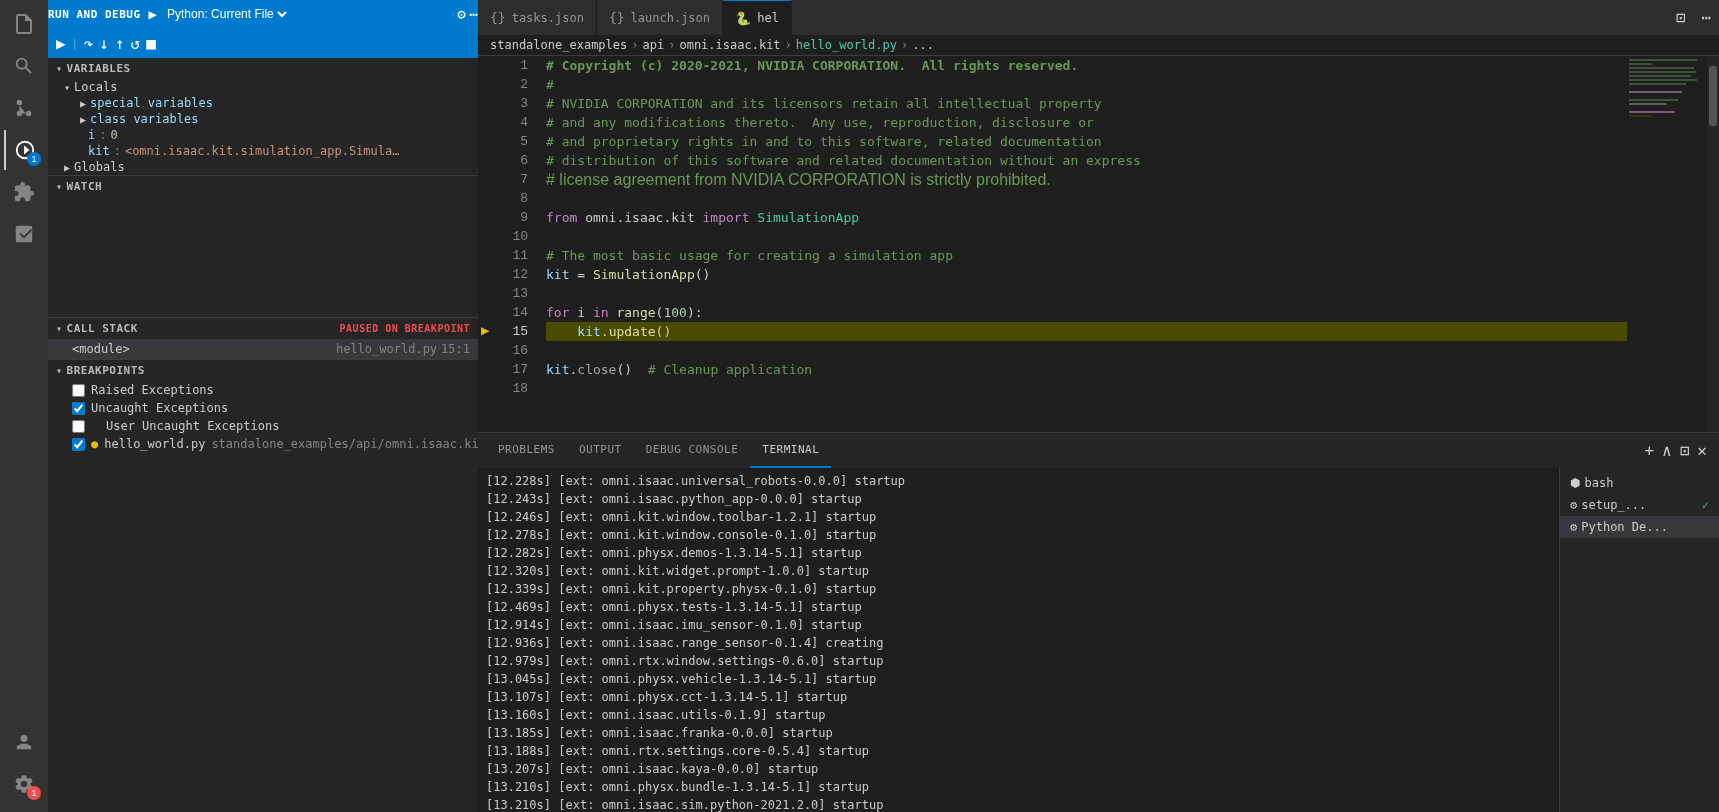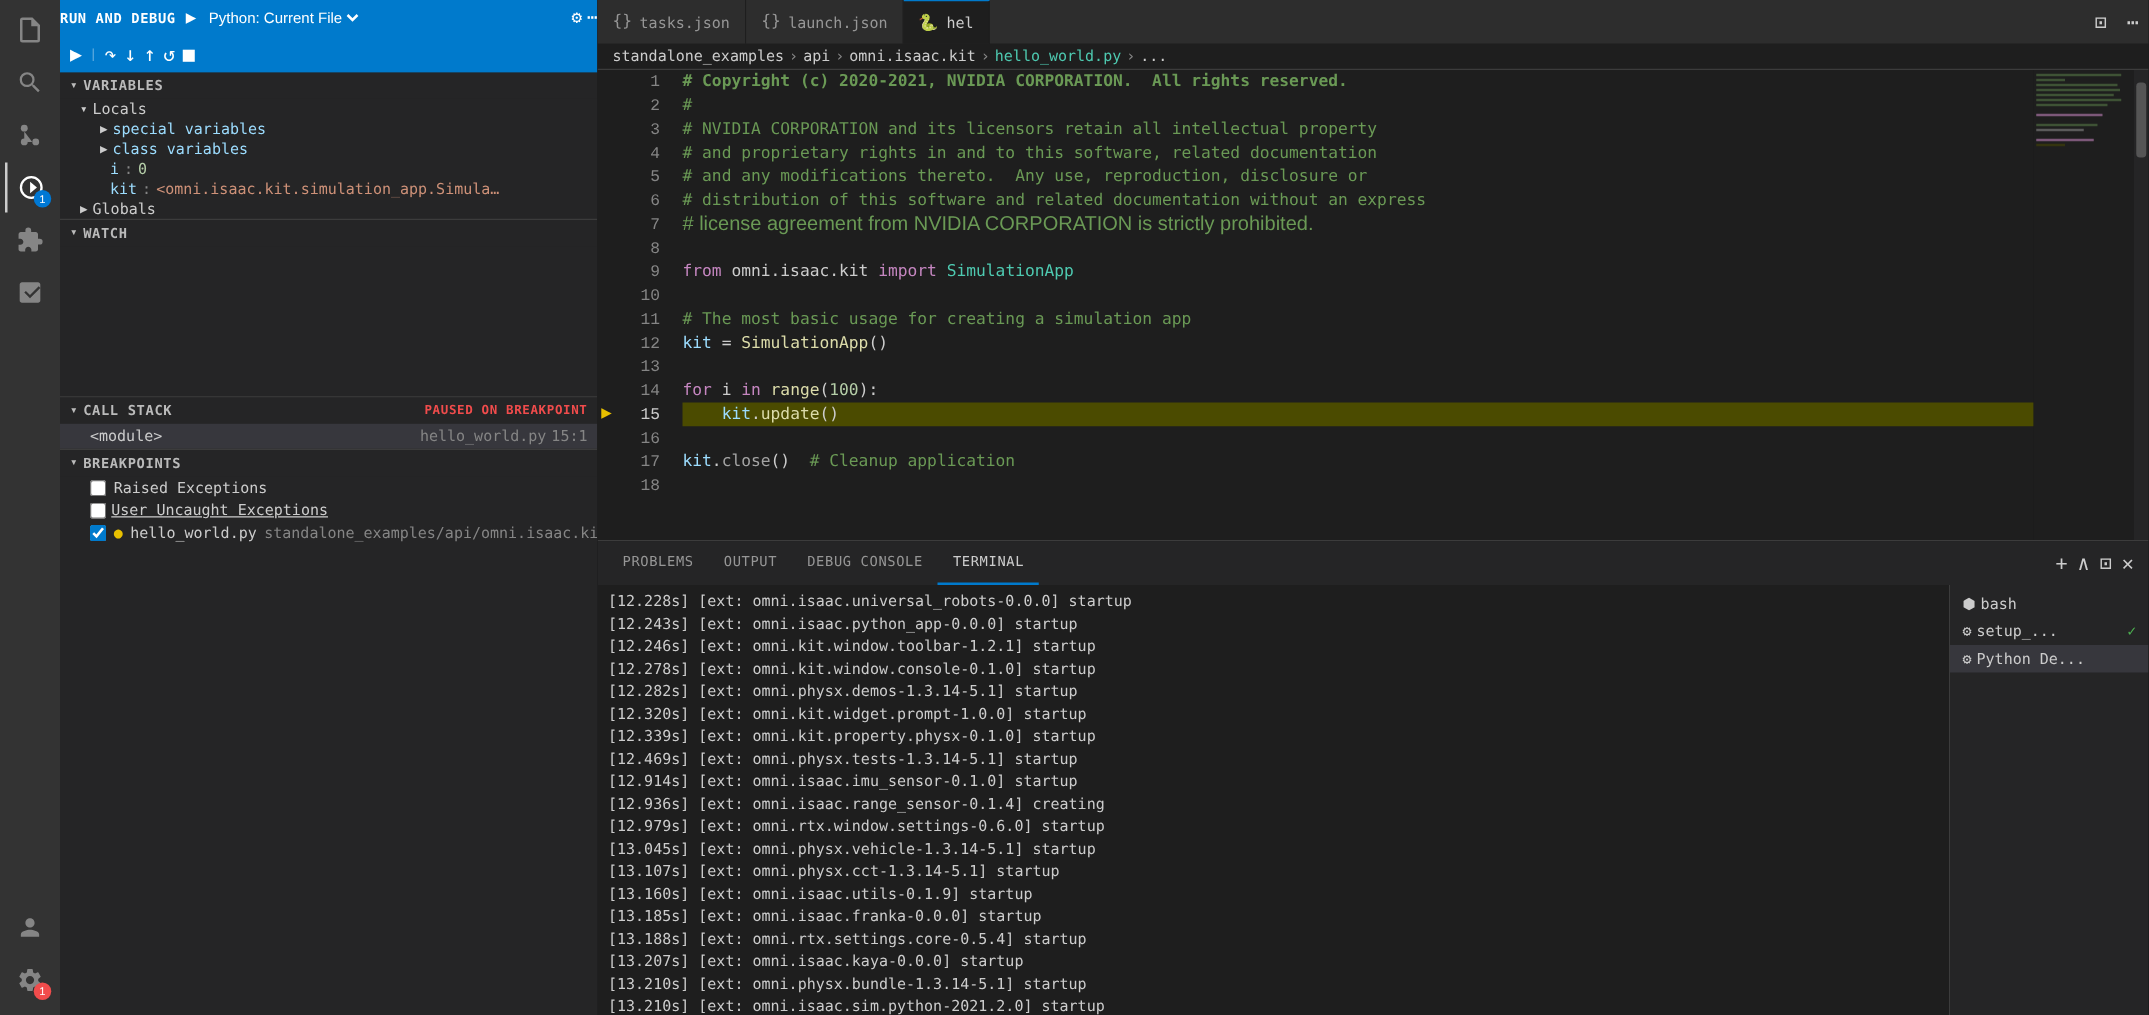--- a/index.html
+++ b/index.html
@@ -169,22 +169,26 @@
           <div style="display:flex;align-items:center;padding:4px 8px;cursor:pointer;font-size:11px;font-weight:700;text-transform:uppercase;letter-spacing:0.5px;color:#bbbbbb;background:#252526;user-select:none;">
             <span style="margin-right:4px;font-size:10px;">▾</span>
             <span>BREAKPOINTS</span>
           </div>
 
           <div style="display:flex;align-items:center;padding:2px 8px 2px 24px;font-size:12px;color:#cccccc;font-family:Consolas,monospace;gap:6px;">
             <input type="checkbox" style="cursor: pointer;">
             <span>Raised Exceptions</span>
           </div>
 
-
-          <div style="display:flex;align-items:center;padding:2px 8px 2px 24px;font-size:12px;color:#cccccc;font-family:Consolas,monospace;gap:4px;text-decoration:underline;">
+          <div style="display:flex;align-items:center;padding:2px 8px 2px 24px;font-size:12px;color:#cccccc;font-family:Consolas,monospace;gap:6px;">
+            <input type="checkbox" checked="" style="cursor: pointer; accent-color: rgb(0, 122, 204);">
+            <span>Uncaught Exceptions</span>
+          </div>
+
+          <div style="display:flex;align-items:center;padding:2px 8px 2px 24px;font-size:12px;color:#cccccc;font-family:Consolas,monospace;gap:21px;">
             <input type="checkbox" style="cursor: pointer;">
             <span>User Uncaught Exceptions</span>
           </div>
 
           <div style="display:flex;align-items:center;padding:2px 8px 2px 24px;font-size:12px;color:#cccccc;font-family:Consolas,monospace;gap:6px;">
             <input type="checkbox" checked="" style="cursor: pointer; accent-color: rgb(0, 122, 204);">
             <span style="color:#e8c000;font-size:12px;">●</span>
             <span>hello_world.py</span>
             <span style="color:#858585;">standalone_examples/api/omni.isaac.kit</span>
 
@@ -252,22 +256,22 @@
             <div style="height:19px;color:#cccccc;">15</div>
             <div style="height:19px;">16</div>
             <div style="height:19px;">17</div>
             <div style="height:19px;">18</div>
           </div>
 
           <div style="flex:1;overflow:auto;padding-left:8px;">
             <div style="height:19px;white-space:pre;font-family:Consolas,monospace;font-size:13px;font-weight:bold;"><span style="color:#6a9955;"># Copyright (c) 2020-2021, NVIDIA CORPORATION.  All rights reserved.</span></div>
             <div style="height:19px;white-space:pre;font-family:Consolas,monospace;font-size:13px;"><span style="color:#6a9955;">#</span></div>
             <div style="height:19px;white-space:pre;font-family:Consolas,monospace;font-size:13px;"><span style="color:#6a9955;"># NVIDIA CORPORATION and its licensors retain all intellectual property</span></div>
+            <div style="height:19px;white-space:pre;font-family:Consolas,monospace;font-size:13px;"><span style="color:#6a9955;"># and any modifications thereto.  Any use, reproduction, disclosure or</span></div>
             <div style="height:19px;white-space:pre;font-family:Consolas,monospace;font-size:13px;"><span style="color:#6a9955;"># and proprietary rights in and to this software, related documentation</span></div>
-            <div style="height:19px;white-space:pre;font-family:Consolas,monospace;font-size:13px;"><span style="color:#6a9955;"># and any modifications thereto.  Any use, reproduction, disclosure or</span></div>
             <div style="height:19px;white-space:pre;font-family:Consolas,monospace;font-size:13px;"><span style="color:#6a9955;"># distribution of this software and related documentation without an express</span></div>
             <div style="height:19px;white-space:pre;font-family:Liberation Sans, sans-serif;font-size:16px;"><span style="color:#6a9955;"># license agreement from NVIDIA CORPORATION is strictly prohibited.</span></div>
             <div style="height:19px;white-space:pre;font-family:Consolas,monospace;font-size:13px;"></div>
             <div style="height:19px;white-space:pre;font-family:Consolas,monospace;font-size:13px;"><span style="color:#c586c0;">from</span><span style="color:#cccccc;"> omni.isaac.kit </span><span style="color:#c586c0;">import</span><span style="color:#cccccc;"> </span><span style="color:#4ec9b0;">SimulationApp</span></div>
             <div style="height:19px;white-space:pre;font-family:Consolas,monospace;font-size:13px;"></div>
             <div style="height:19px;white-space:pre;font-family:Consolas,monospace;font-size:13px;"><span style="color:#6a9955;"># The most basic usage for creating a simulation app</span></div>
             <div style="height:19px;white-space:pre;font-family:Consolas,monospace;font-size:13px;"><span style="color:#9cdcfe;">kit</span><span style="color:#cccccc;"> = </span><span style="color:#dcdcaa;">SimulationApp</span><span style="color:#cccccc;">()</span></div>
             <div style="height:19px;white-space:pre;font-family:Consolas,monospace;font-size:13px;"></div>
             <div style="height:19px;white-space:pre;font-family:Consolas,monospace;font-size:13px;"><span style="color:#c586c0;">for</span><span style="color:#cccccc;"> i </span><span style="color:#c586c0;">in</span><span style="color:#cccccc;"> </span><span style="color:#dcdcaa;">range</span><span style="color:#cccccc;">(</span><span style="color:#b5cea8;">100</span><span style="color:#cccccc;">):</span></div>
             <div style="height:19px;white-space:pre;font-family:Consolas,monospace;font-size:13px;background:#4b4b00;display:block;"><span style="color:#cccccc;">    </span><span style="color:#9cdcfe;">kit</span><span style="color:#cccccc;">.</span><span style="color:#dcdcaa;">update</span><span style="color:#cccccc;">()</span></div>

